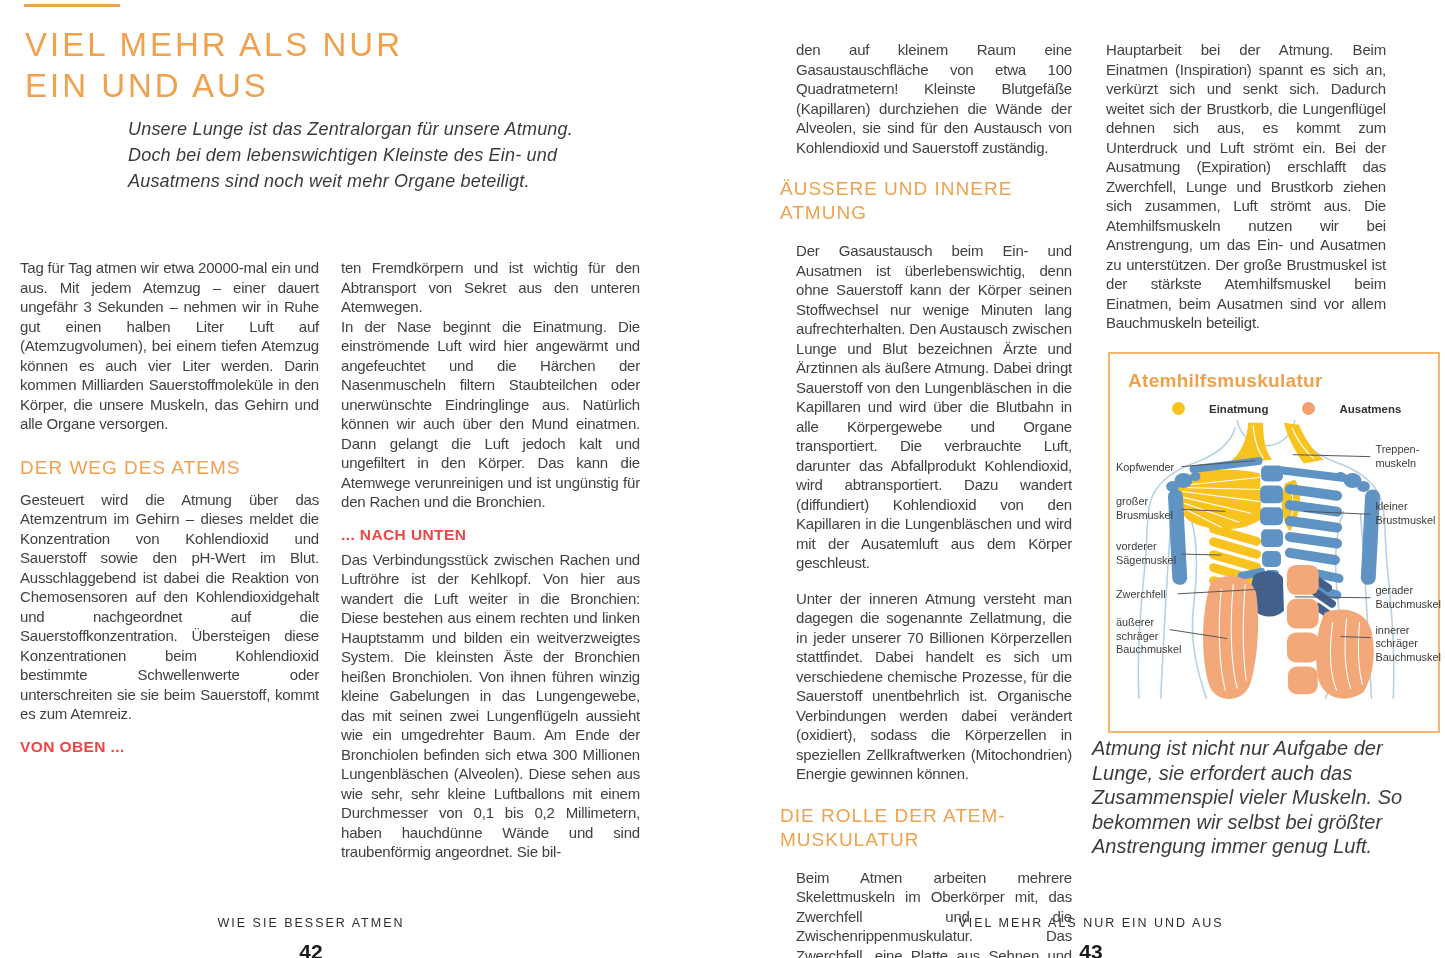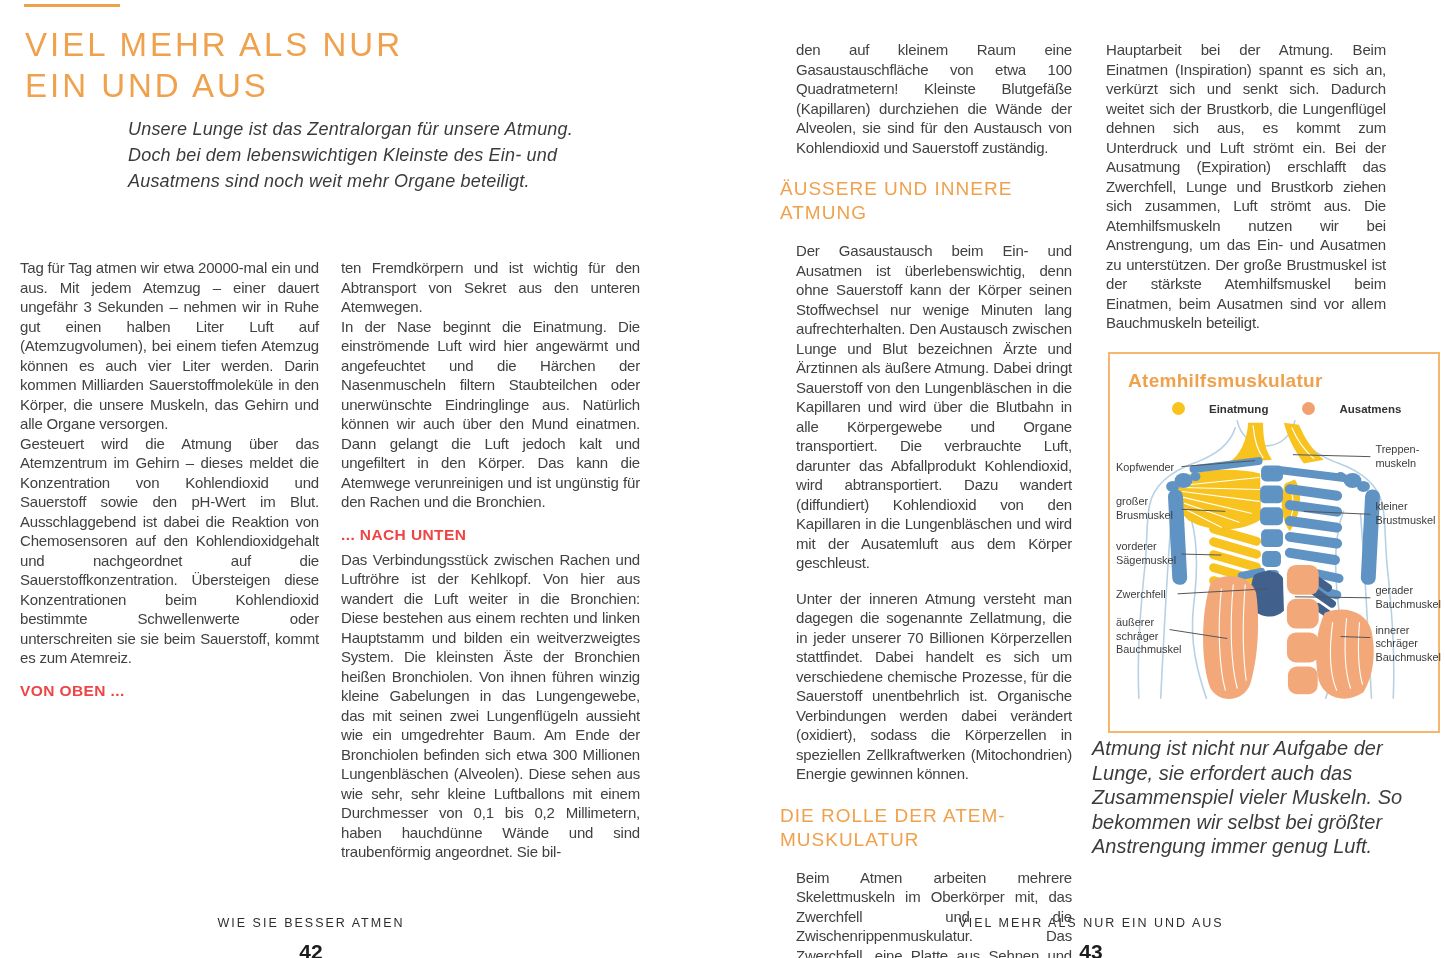--- a/index.html
+++ b/index.html
@@ -64,20 +64,21 @@
     </h1>
     <div class="abs intro">
       <div>Unsere Lunge ist das Zentralorgan für unsere Atmung.</div>
       <div>Doch bei dem lebenswichtigen Kleinste des Ein- und</div>
       <div>Ausatmens sind noch weit mehr Organe beteiligt.</div>
     </div>
 
     <div class="abs cols">
       <div class="col">
         <p>Tag für Tag atmen wir etwa 20000-mal ein und aus. Mit jedem Atemzug – einer dauert ungefähr 3 Sekunden – nehmen wir in Ruhe gut einen halben Liter Luft auf (Atemzugvolumen), bei einem tiefen Atemzug können es auch vier Liter werden. Darin kommen Milliarden Sauerstoffmoleküle in den Körper, die unsere Muskeln, das Gehirn und alle Organe versorgen.</p>
+        <h3 class="h3o">DER WEG DES ATEMS</h3>
         <p>Gesteuert wird die Atmung über das Atemzentrum im Gehirn – dieses meldet die Konzentration von Kohlendioxid und Sauerstoff sowie den pH-Wert im Blut. Ausschlaggebend ist dabei die Reaktion von Chemosensoren auf den Kohlendioxidgehalt und nachgeordnet auf die Sauerstoffkonzentration. Übersteigen diese Konzentrationen beim Kohlendioxid bestimmte Schwellenwerte oder unterschreiten sie sie beim Sauerstoff, kommt es zum Atemreiz.</p>
         <h4 class="h4d">VON OBEN ...</h4>
       </div>
       <div class="col">
         <p>ten Fremdkörpern und ist wichtig für den Abtransport von Sekret aus den unteren Atemwegen.</p>
         <p>In der Nase beginnt die Einatmung. Die einströmende Luft wird hier angewärmt und angefeuchtet und die Härchen der Nasenmuscheln filtern Staubteilchen oder unerwünschte Eindringlinge aus. Natürlich können wir auch über den Mund einatmen. Dann gelangt die Luft jedoch kalt und ungefiltert in den Körper. Das kann die Atemwege verunreinigen und ist ungünstig für den Rachen und die Bronchien.</p>
         <h4 class="h4d">... NACH UNTEN</h4>
         <p>Das Verbindungsstück zwischen Rachen und Luftröhre ist der Kehlkopf. Von hier aus wandert die Luft weiter in die Bronchien: Diese bestehen aus einem rechten und linken Hauptstamm und bilden ein weitverzweigtes System. Die kleinsten Äste der Bronchien heißen Bronchiolen. Von ihnen führen winzig kleine Gabelungen in das Lungengewebe, das mit seinen zwei Lungenflügeln aussieht wie ein umgedrehter Baum. Am Ende der Bronchiolen befinden sich etwa 300 Millionen Lungenbläschen (Alveolen). Diese sehen aus wie sehr, sehr kleine Luftballons mit einem Durchmesser von 0,1 bis 0,2 Millimetern, haben hauchdünne Wände und sind traubenförmig angeordnet. Sie bil-</p>
       </div>
     </div>

